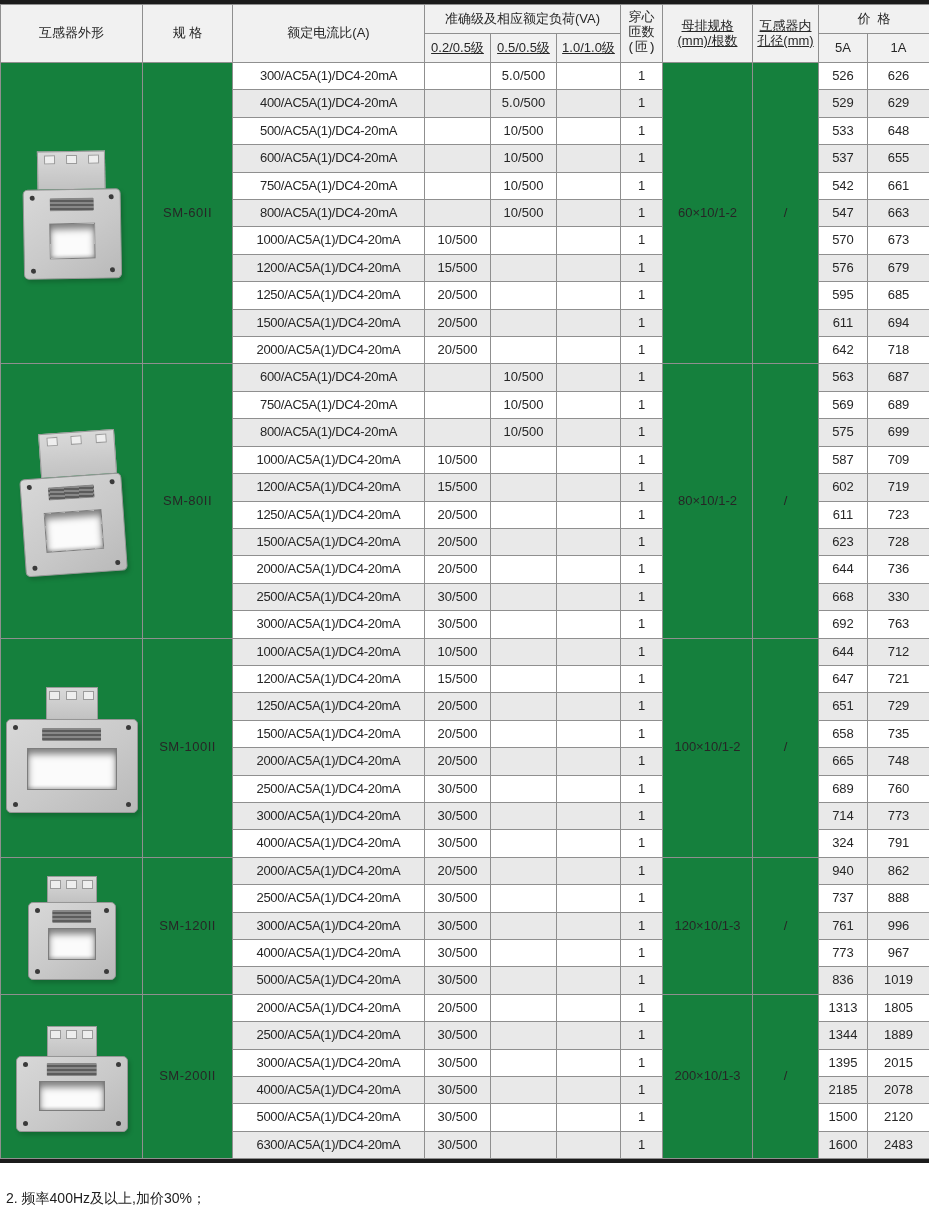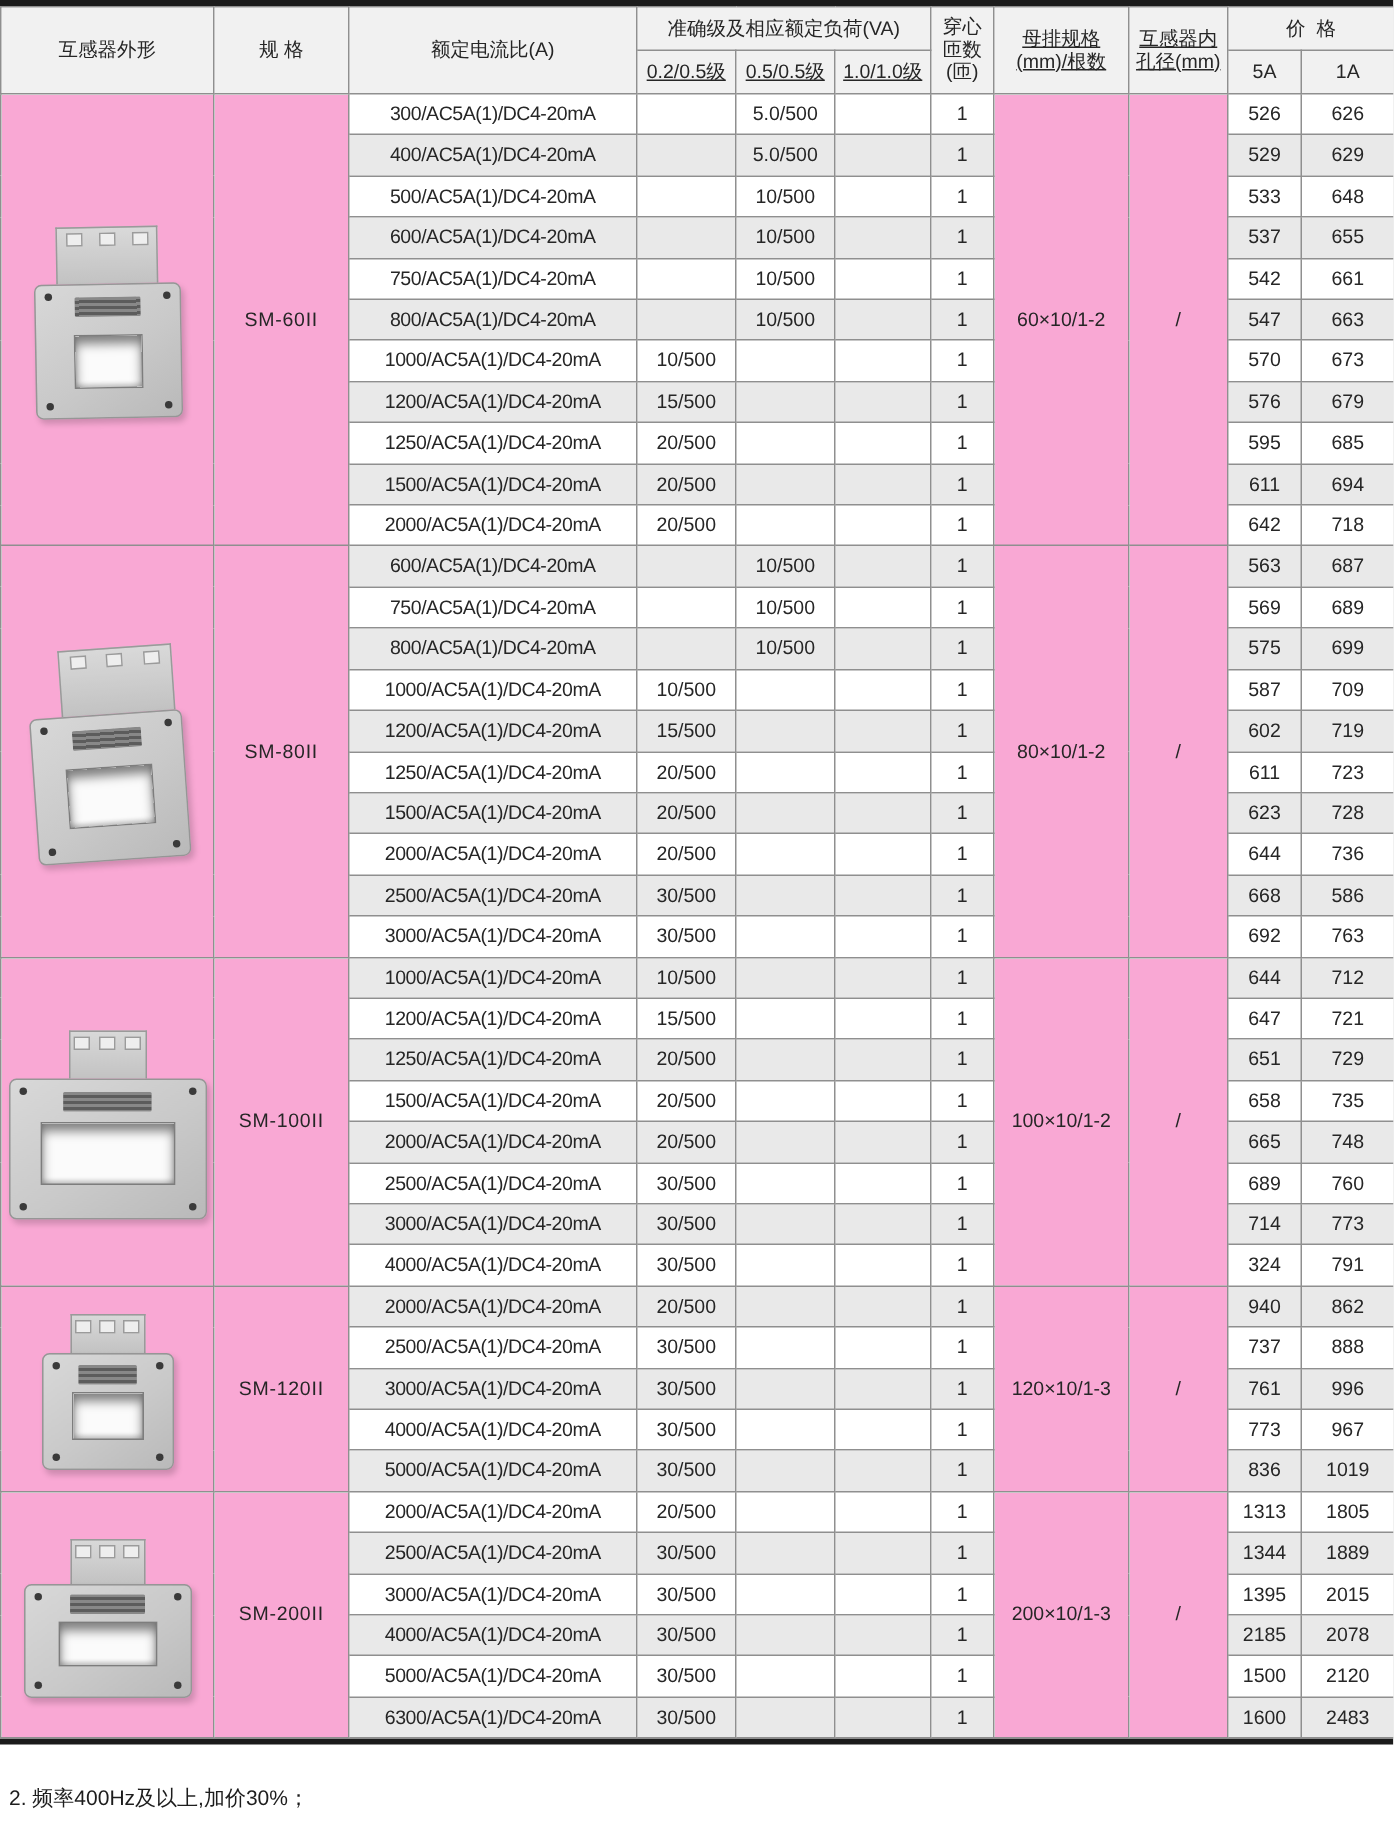--- a/index.html
+++ b/index.html
@@ -20,27 +20,27 @@
     text-align:center;vertical-align:middle;
     padding:0;box-sizing:border-box;
     font-size:13px;color:#262626;
     overflow:hidden;
   }
   thead th{
     background:#f1f1f1;font-weight:normal;font-size:13.5px;color:#1f1f1f;
     height:29px;line-height:1.15;
   }
   thead .sub{font-size:12.5px;text-decoration:underline;}
-  thead .small{font-size:12px;}
+  thead .small{font-size:12px;font-family:Liberation Mono, monospace;}
   tbody td{height:26.4px;line-height:26.4px;background:#ffffff;}
   tbody tr.odd td.c{background:#e9e9e9;}
   td.ratio{font-size:13px;letter-spacing:-0.3px;margin-top:14px;}
   td.num{font-size:13.5px;}
   td.model{font-size:14px;letter-spacing:0.5px;}
-  td.merged{background:#f9a8d4;}
+  td.merged{background:#15803d;}
   .pre{white-space:pre;}
 
   
   .ct{display:inline-block;position:relative;}
   .ct-top{
     position:relative;margin:0 auto;
     background:linear-gradient(180deg,#d9d9d9,#c2c2c2);
     border:1px solid #9a9a9a;border-bottom:none;
     display:flex;align-items:flex-start;justify-content:space-around;padding-top:3px;
   }
@@ -338,21 +338,21 @@
             <td class="c num">644</td>
             <td class="c num">736</td>
           </tr>
           <tr class="odd">
             <td class="c ratio">2500/AC5A(1)/DC4-20mA</td>
             <td class="c">30/500</td>
             <td class="c"></td>
             <td class="c"></td>
             <td class="c">1</td>
             <td class="c num">668</td>
-            <td class="c num">586</td>
+            <td class="c num">330</td>
           </tr>
           <tr class="even">
             <td class="c ratio">3000/AC5A(1)/DC4-20mA</td>
             <td class="c">30/500</td>
             <td class="c"></td>
             <td class="c"></td>
             <td class="c">1</td>
             <td class="c num">692</td>
             <td class="c num">763</td>
           </tr>

